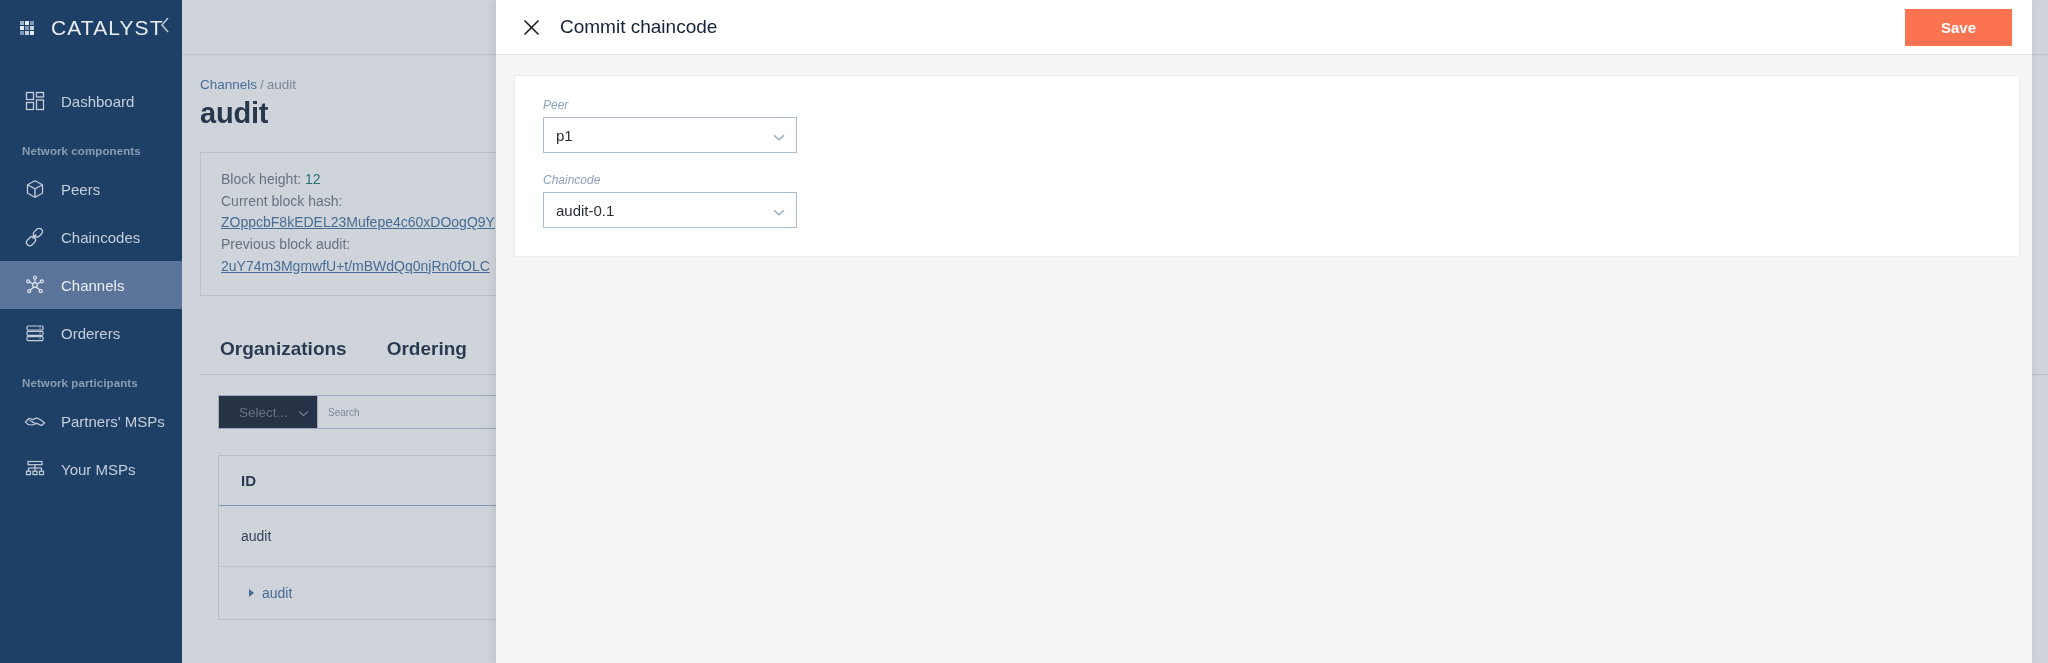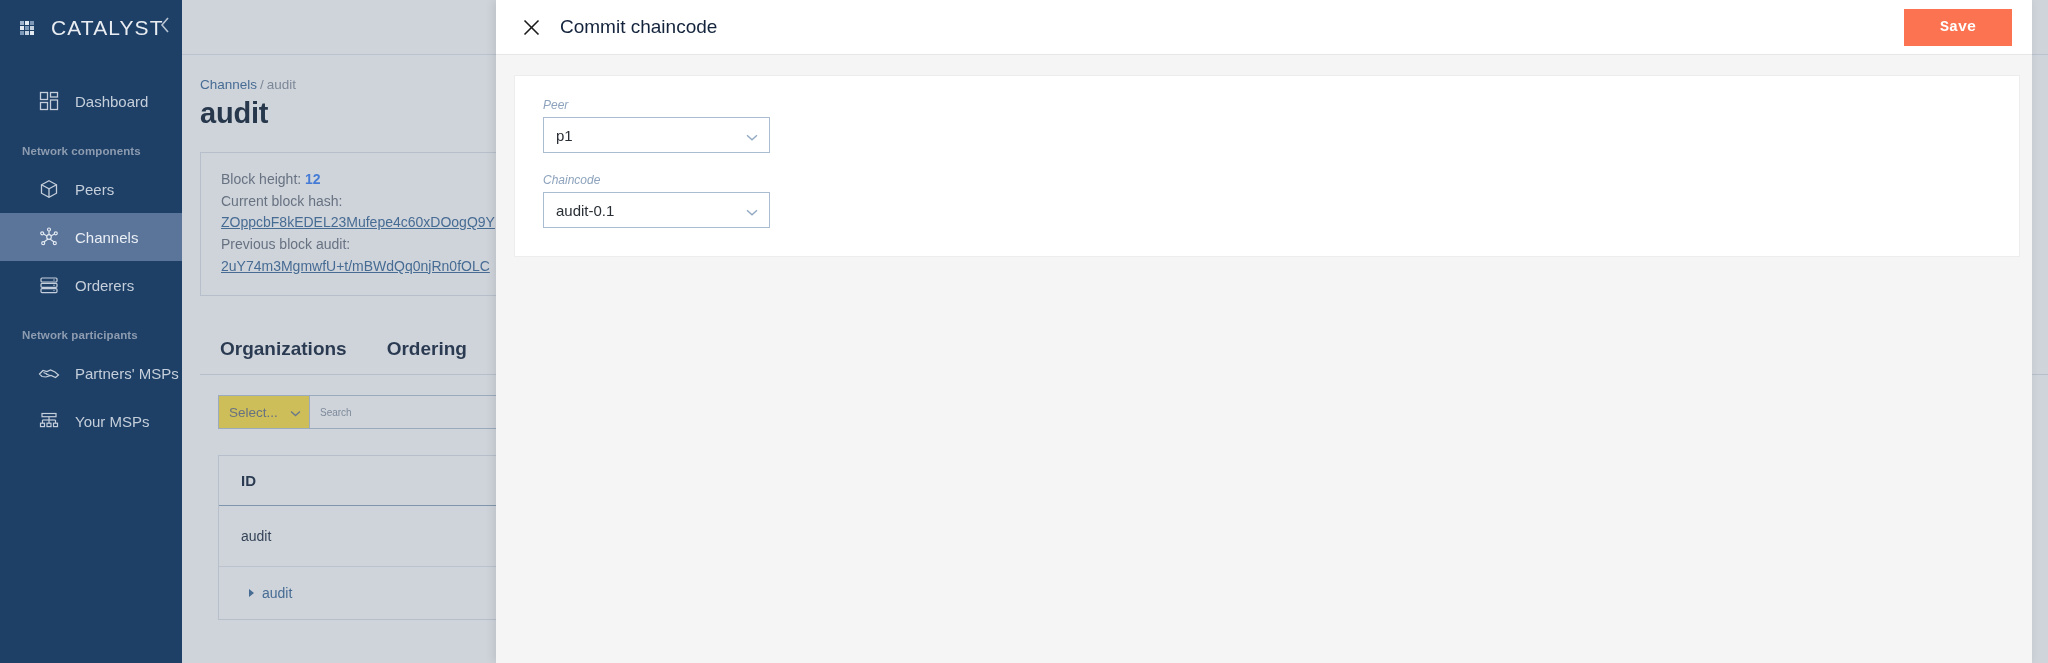--- a/index.html
+++ b/index.html
@@ -32,21 +32,21 @@
     position: absolute; left: 152px; top: 14px;
     width: 26px; height: 26px; display: flex;
     align-items: center; justify-content: center; cursor: pointer;
   }
   .nav-section-label {
     font-size: 11.5px; color: #8d9cb0; padding: 0 0 0 22px;
     margin-top: 20px; margin-bottom: 8px; letter-spacing: .1px; font-weight: bold;
   }
   .nav-item {
     display: flex; align-items: center; gap: 15px;
-    height: 48px; padding-left: 38px;
+    height: 48px; padding-left: 24px;
     font-size: 15px; color: #c5cfdb; cursor: pointer;
     white-space: nowrap;
   }
   .nav-item.active { background: #5c7architecture; }
   .nav-item.active { background: #5a749a; color: #eaeff5; }
   .nav-ico { width: 22px; height: 22px; flex: 0 0 auto;
     display: flex; align-items: center; justify-content: center; }
   .nav-ico svg { display:block; }
   .spacer-lg { height: 22px; }
 
@@ -65,33 +65,33 @@
   .breadcrumb .cur { color: #8a929e; }
   .page-title {
     font-size: 29px; font-weight: 700; color: #0f1f33;
     margin-bottom: 22px; letter-spacing: -.2px;
   }
   .info-card {
     border: 1px solid #dde1e7; background:#fff;
     width: 640px; padding: 16px 20px 18px 20px;
     font-size: 14px; color: #6b737f; line-height: 1.55;
   }
-  .info-card b { color: #3b82f6; font-weight: 700; }
+  .info-card b { color: #0f766e; font-weight: 400; }
   .hashlink { color:#3d6a99; text-decoration: underline; word-break: break-all; display:block; }
   .tabs {
     display: flex; gap: 40px; margin-top: 42px;
     border-bottom: 1px solid #dde1e7; padding: 0 0 14px 20px;
     font-size: 19px; font-weight: 700; color: #14233a;
   }
   .tabs span { cursor: pointer; white-space: nowrap; }
   .filter-row { display:flex; margin-top: 20px; padding-left: 18px; }
   .sel-box {
-    width: 92px; height: 34px; border: 1px solid #b6c3d4;
-    background:#fde047; display:flex; align-items:center;
-    justify-content: space-between; padding: 0 8px 0 10px;
+    width: 100px; height: 34px; border: 1px solid #b6c3d4;
+    background:#0f172a; display:flex; align-items:center;
+    justify-content: space-between; padding: 0 8px 0 20px;
     font-size: 13.5px; color:#6b737f;
   }
   .search-box {
     width: 310px; height: 34px; border: 1px solid #b6c3d4;
     border-left: none; background:#fff; display:flex; align-items:center;
     padding: 0 10px; font-size: 10px; color:#8b95a3;
   }
   .tbl { margin-top: 26px; margin-left: 18px; width: 700px;
     border: 1px solid #dde1e7; background:#fff; }
   .tbl-head { padding: 16px 22px; font-size: 15px; font-weight: 700;
@@ -125,34 +125,34 @@
     padding: 0 20px 0 22px;
   }
   .close-x { width: 26px; height: 26px; cursor:pointer;
     display:flex; align-items:center; justify-content:center;
     margin-right: 16px; }
   .modal-title { font-size: 19px; color:#13233b; font-weight: 400; }
   .save-btn {
     margin-left: auto; background:#fb7350; color:#fff;
     border: none; font-size: 15px; font-weight: 700;
     padding: 10px 36px; cursor: pointer;
-    font-family: Liberation Mono, monospace;
+    font-family: Liberation Sans, sans-serif;
   }
   .modal-body { padding: 20px 8px 0 18px; flex: 1 1 auto; }
   .form-card {
     background:#fff; border: 1px solid #ededed;
     margin-left: 0; width: 1506px; padding: 22px 28px 28px 28px;
   }
   .field { margin-bottom: 20px; }
   .field:last-child { margin-bottom: 0; }
   .field-label {
     font-size: 12px; color:#8da3bd; margin-bottom: 5px; display:block;font-style:italic;
   }
   .field-select {
-    width: 227px; height: 36px; border: 1px solid #a9bcd2;
+    width: 254px; height: 36px; border: 1px solid #a9bcd2;
     background:#fff; display:flex; align-items:center;
     justify-content: space-between; padding: 0 11px 0 12px;
     font-size: 15px; color:#2a2f36; cursor:pointer;
   }
   .chev { flex: 0 0 auto; }
 </style>
 </head>
 <body>
 
 <div id="app">
@@ -202,20 +202,30 @@
       <span class="nav-ico">
         <svg width="20" height="20" viewBox="0 0 20 20" fill="none" stroke="#c5cfdb" stroke-width="1.3">
           <polygon points="10,1.8 17.5,5.8 17.5,14.2 10,18.2 2.5,14.2 2.5,5.8"></polygon>
           <polyline points="2.5,5.8 10,9.8 17.5,5.8"></polyline>
           <line x1="10" y1="9.8" x2="10" y2="18.2"></line>
         </svg>
       </span>
       <span>Peers</span>
     </div>
 
+    <div class="nav-item">
+      <span class="nav-ico">
+        <svg width="20" height="20" viewBox="0 0 20 20" fill="none" stroke="#c5cfdb" stroke-width="1.3">
+          <path d="M7.5 11.5 L11.5 7.5"></path>
+          <path d="M9.5 4.6 L11.8 2.3 a3.3 3.3 0 0 1 4.7 4.7 L14.2 9.3 a3.3 3.3 0 0 1 -4.7 -4.7 Z"></path>
+          <path d="M9.5 15.4 L7.2 17.7 a3.3 3.3 0 0 1 -4.7 -4.7 L4.8 10.7 a3.3 3.3 0 0 1 4.7 4.7 Z"></path>
+        </svg>
+      </span>
+      <span>Chaincodes</span>
+    </div>
 
 
     <div class="nav-item active">
       <span class="nav-ico">
         <svg width="20" height="20" viewBox="0 0 20 20" fill="none" stroke="#e2e9f1" stroke-width="1.2">
           <circle cx="10" cy="10" r="2.3"></circle>
           <circle cx="3.2" cy="6.3" r="1.5"></circle>
           <circle cx="16.8" cy="6.3" r="1.5"></circle>
           <circle cx="10" cy="2.5" r="1.5"></circle>
           <circle cx="4.2" cy="16.2" r="1.5"></circle>

